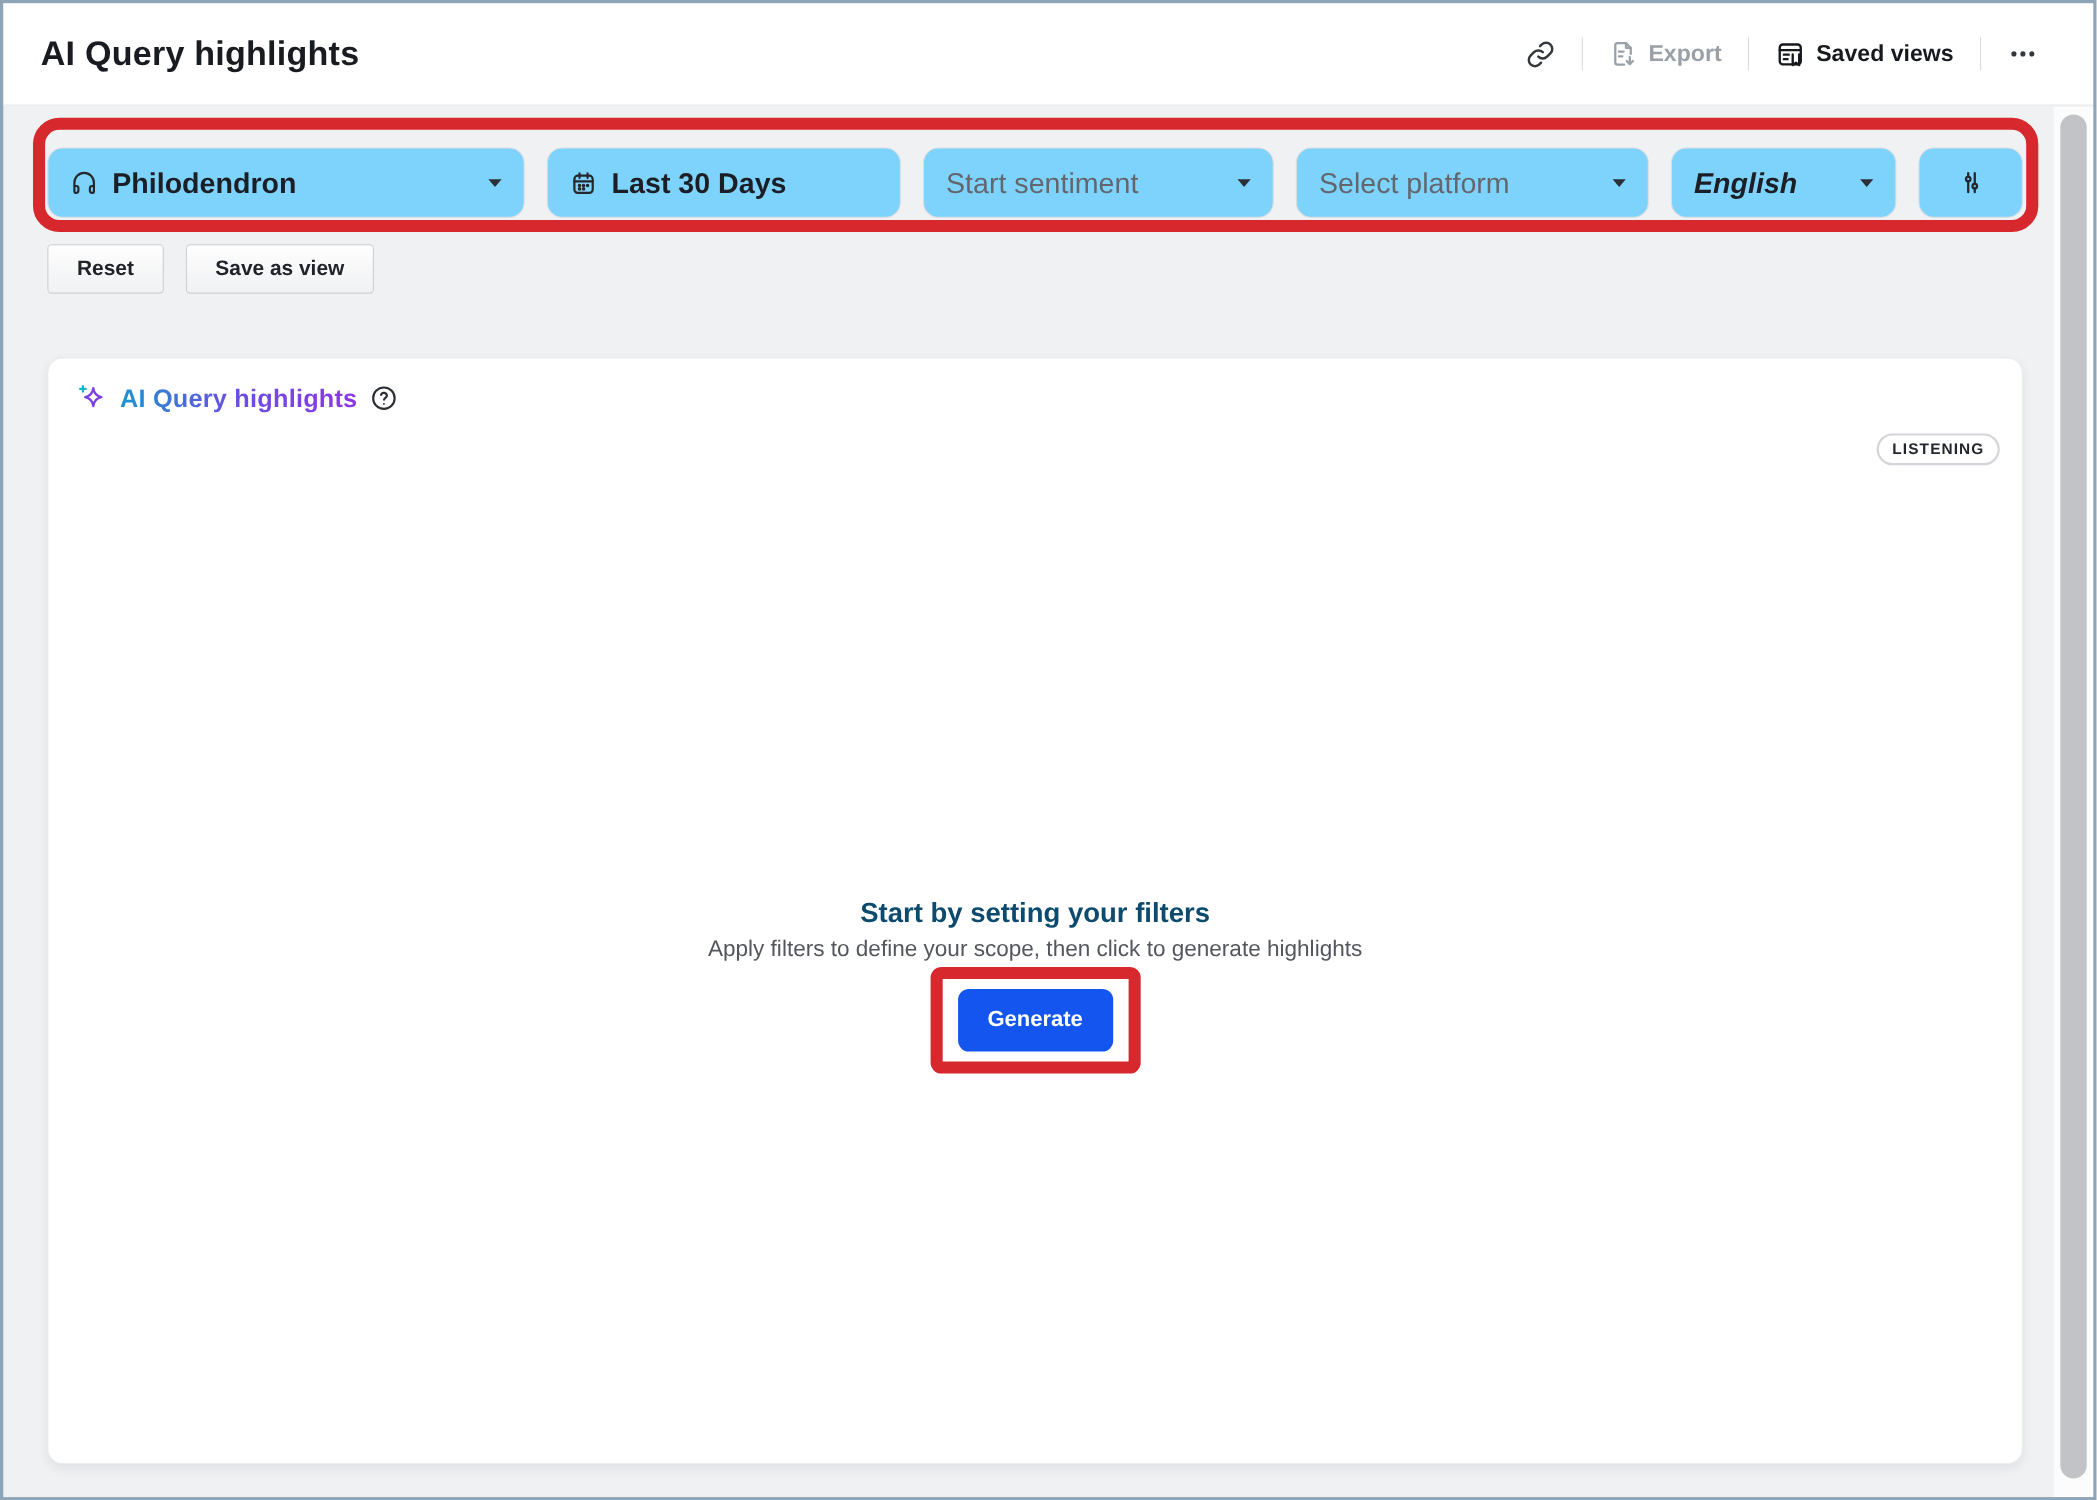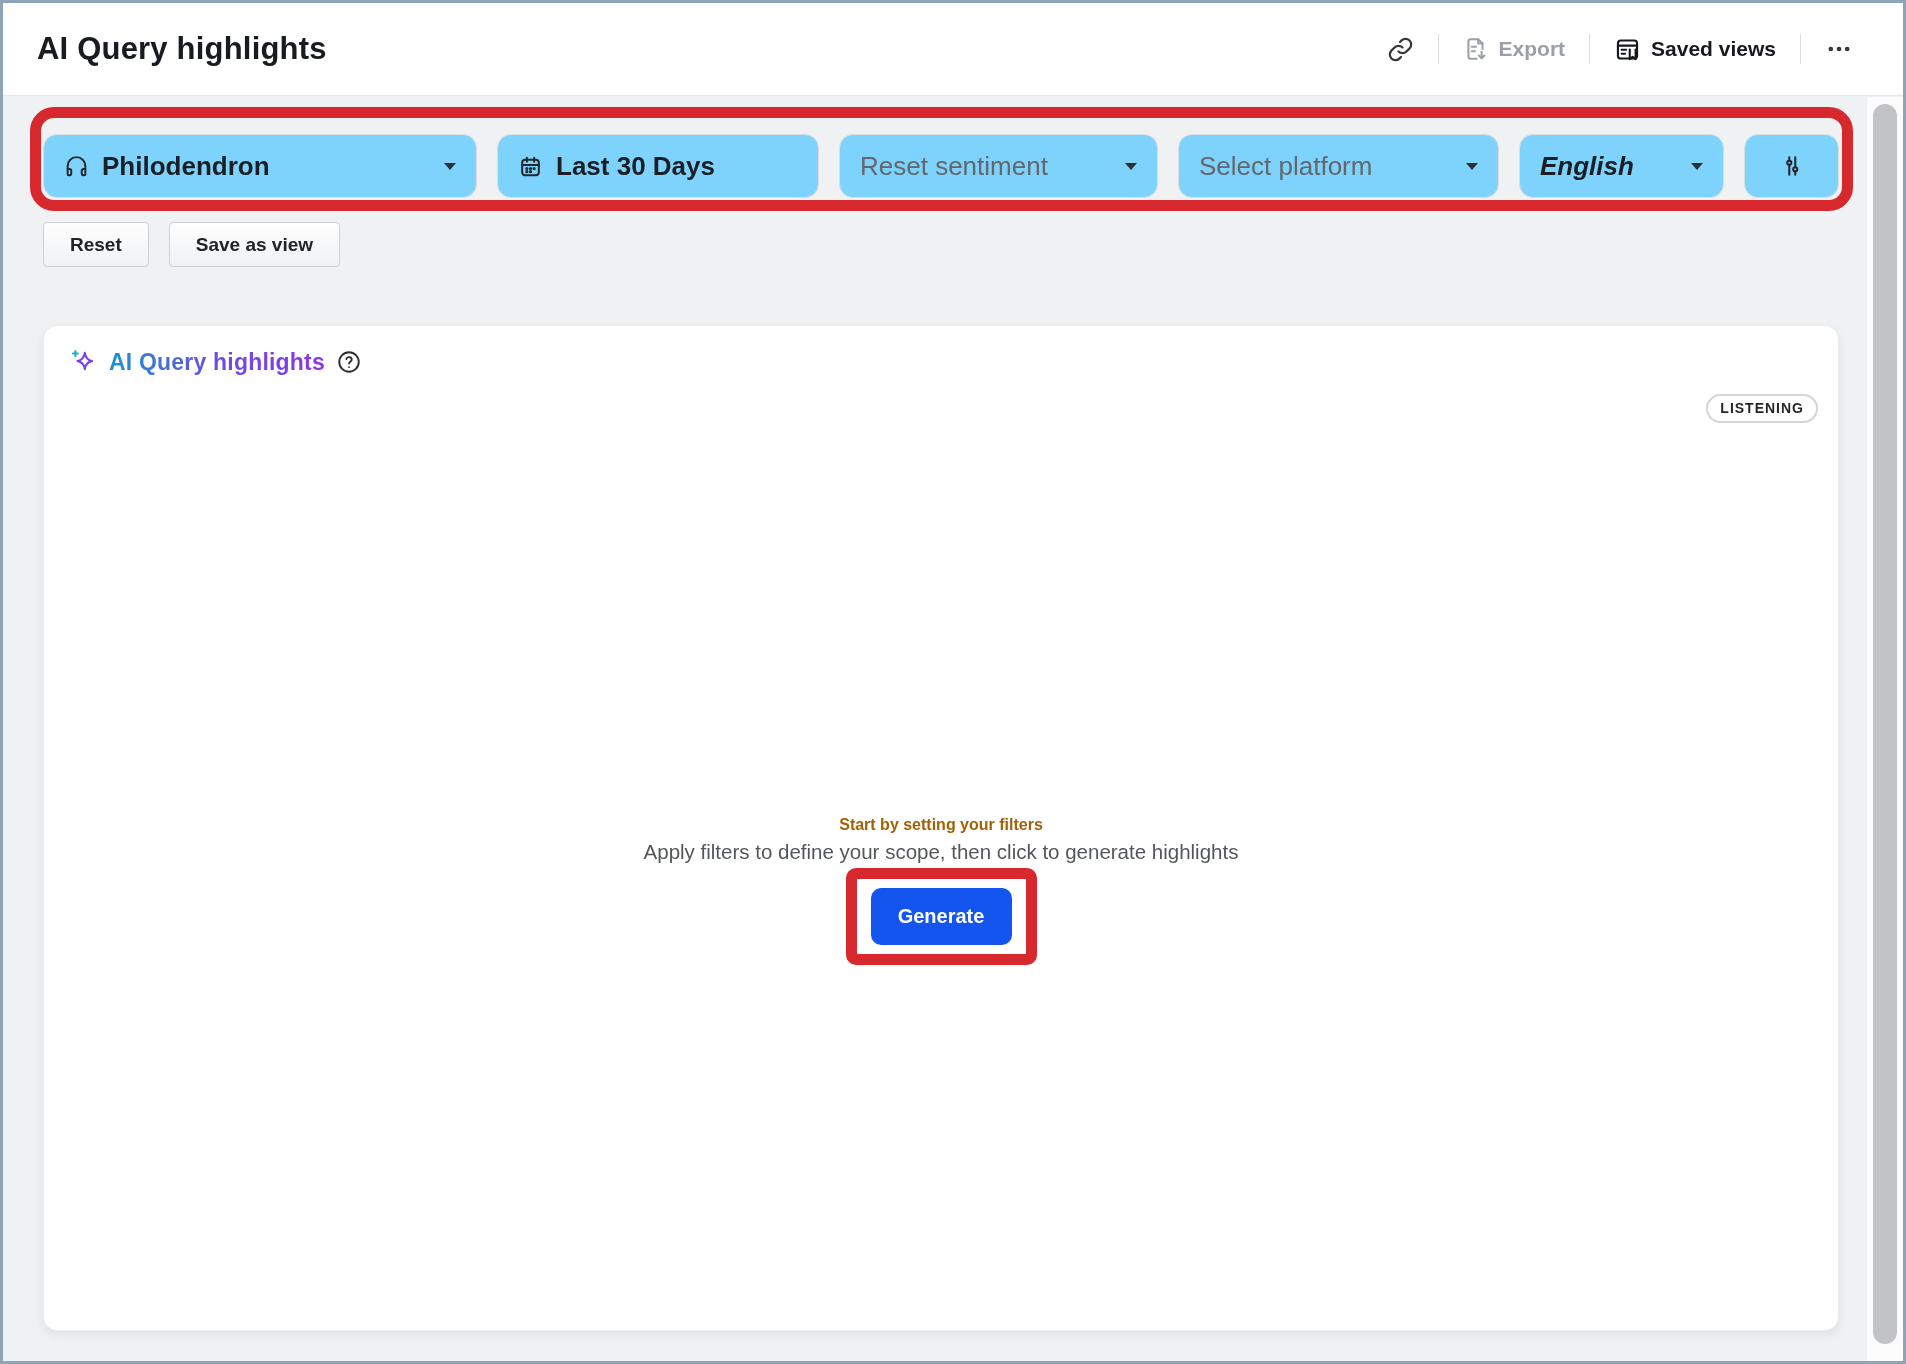--- a/index.html
+++ b/index.html
@@ -91,21 +91,21 @@
   .help-btn { background:none; border:none; cursor:pointer; color:#2b2e34; display:flex; }
 
   .badge {
     position:absolute; right:20px; top:68px; padding:4px 12px 5px;
     border:2px solid #d3d5da; border-radius:999px;
     font-size:14px; font-weight:700; letter-spacing:1px; color:#23262c;
   }
 
   
   .empty { position:absolute; left:0; right:0; top:490px; text-align:center; }
-  .empty-title { font-size:16px; font-weight:700; color:#a16207; }
+  .empty-title { font-size:25px; font-weight:700; color:#0c4a6e; }
   .empty-sub { font-size:20.5px; color:#53565c; margin-top:6px; }
   .btn-primary {
     width:141px; height:57px; background:#1355ee; color:#fff;
     font-size:20px; font-weight:700; border:none; border-radius:10px; cursor:pointer;
     font-family:"Liberation Sans", sans-serif;
   }
 
   
   .scroll-track {
     position:absolute; top:94px; bottom:0; right:0; width:37px;
@@ -189,21 +189,21 @@
         <circle cx="8.5" cy="14" r="0.6" fill="currentColor"></circle>
         <circle cx="12" cy="14" r="0.6" fill="currentColor"></circle>
         <circle cx="15.5" cy="14" r="0.6" fill="currentColor"></circle>
         <circle cx="8.5" cy="17" r="0.6" fill="currentColor"></circle>
         <circle cx="12" cy="17" r="0.6" fill="currentColor"></circle>
       </svg>
       <span class="chip-value">Last 30 Days</span>
     </div>
 
     <div class="chip chip-sent">
-      <span class="chip-placeholder">Reset sentiment</span>
+      <span class="chip-placeholder">Start sentiment</span>
       <span class="caret"></span>
     </div>
 
     <div class="chip chip-plat">
       <span class="chip-placeholder">Select platform</span>
       <span class="caret"></span>
     </div>
 
     <div class="chip chip-lang">
       <span class="chip-value">English</span>

